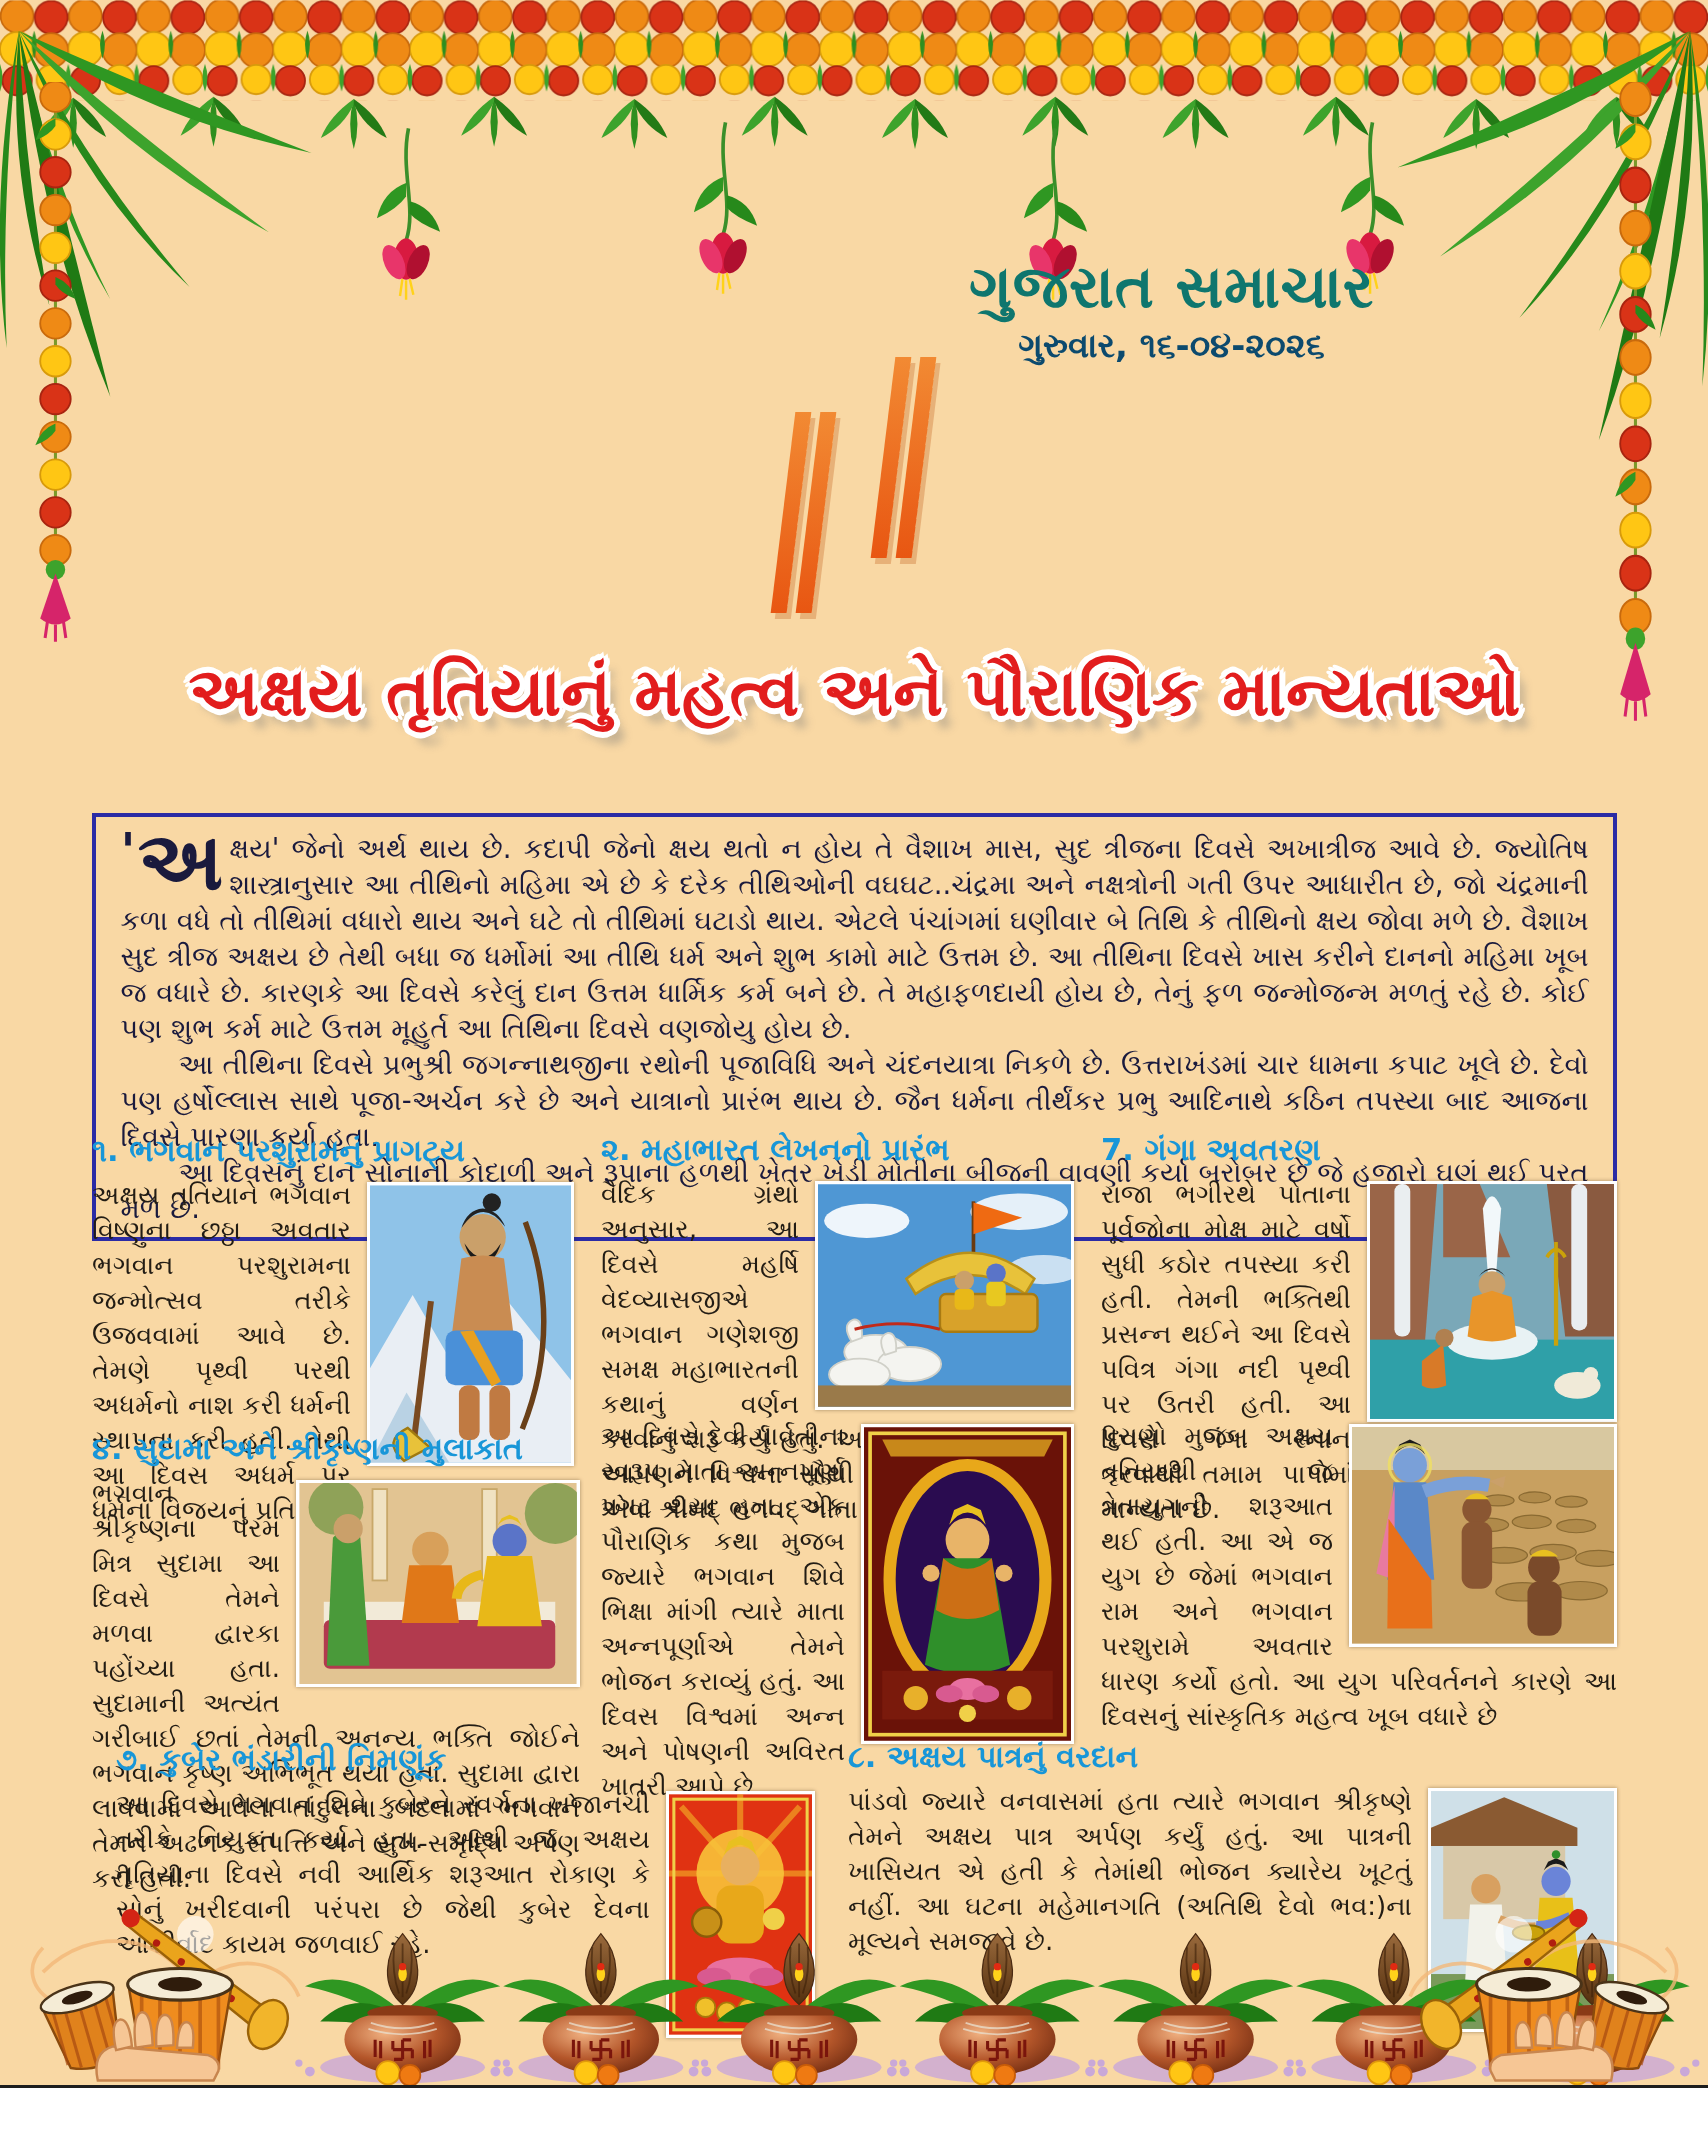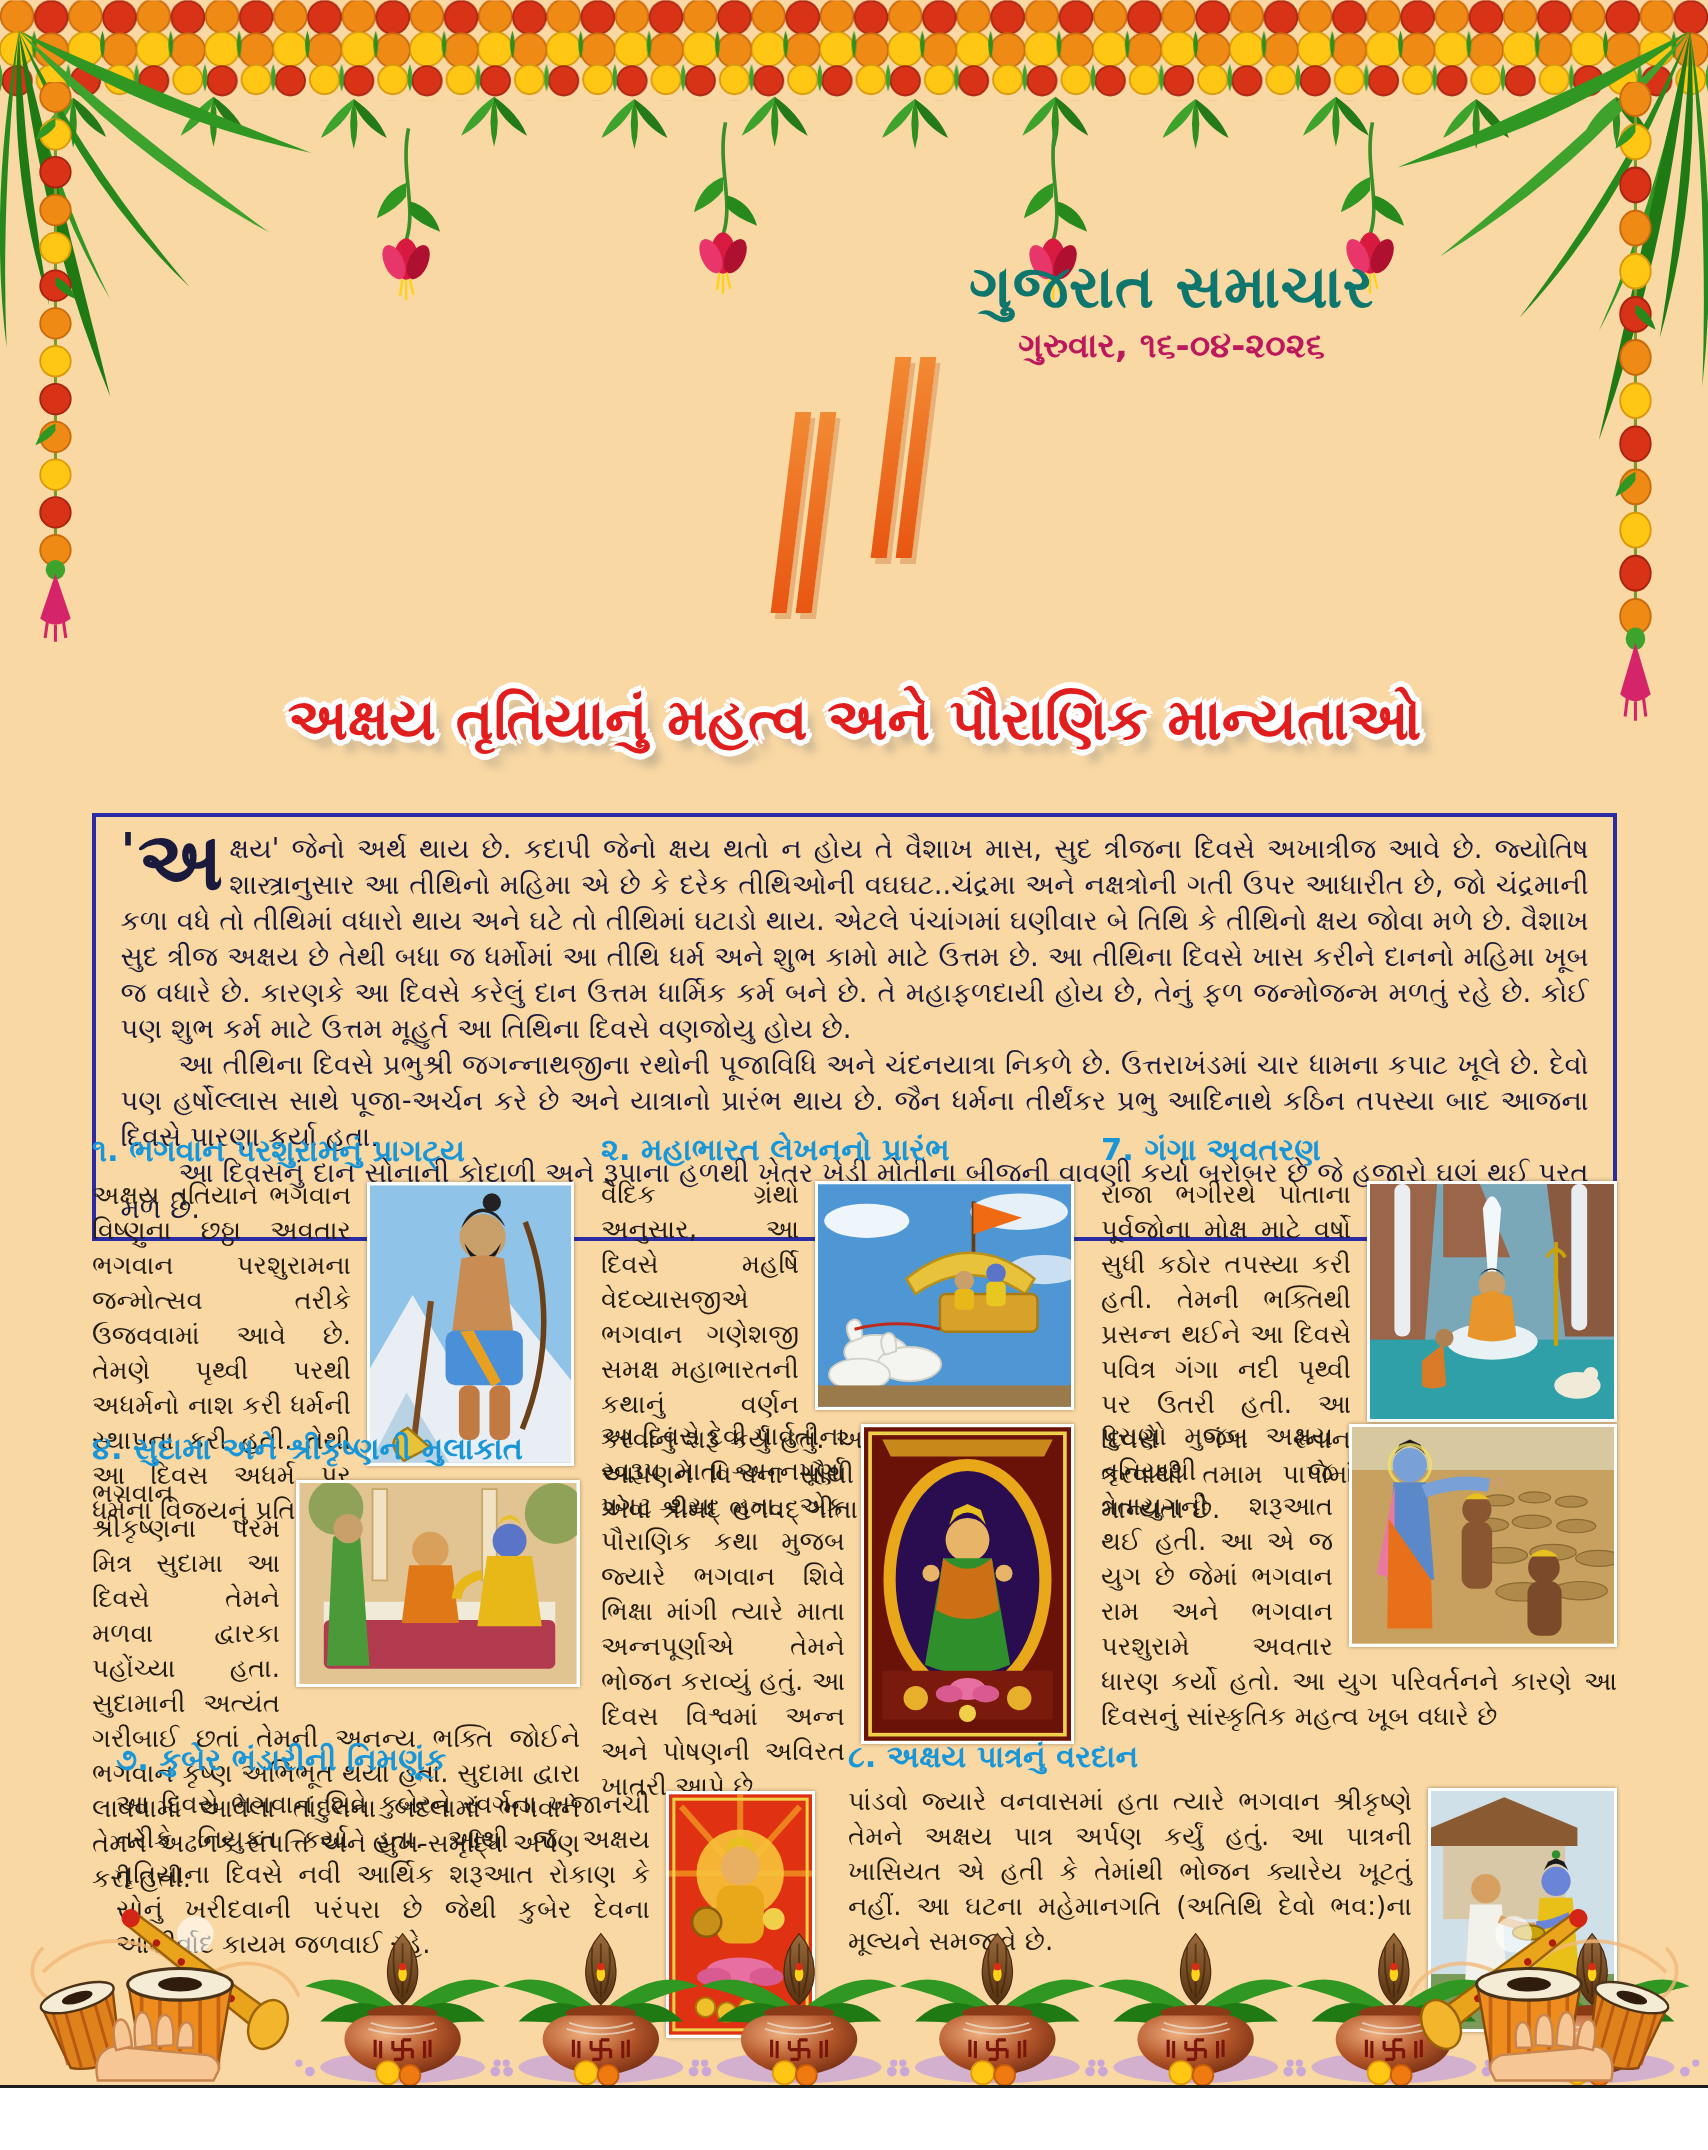--- a/index.html
+++ b/index.html
@@ -4,36 +4,36 @@
 <style>
   html,body{margin:0;padding:0;}
   body{width:1708px;height:2151px;position:relative;background:#f9d8a4;
        font-family:"DejaVu Sans","Liberation Sans",sans-serif;overflow:hidden;}
   .abs{position:absolute;}
   svg{display:block;}
 
   
   #masthead{left:915px;top:256px;width:513px;text-align:center;}
   #masthead .mh{font-size:59px;font-weight:800;color:#0f766e;letter-spacing:0.6px;line-height:1.05;}
-  #masthead .dt{font-size:34px;font-weight:700;color:#be185d;margin-top:7.3px;}
+  #masthead .dt{font-size:34px;font-weight:700;color:#0c4a6e;margin-top:7.3px;}
 
   
   #titleRow{left:171px;top:287px;width:1367px;height:378px;display:flex;
             align-items:center;justify-content:center;gap:49px;}
   .danda{width:51px;height:201px;position:relative;flex:0 0 auto;}
   .danda i{position:absolute;top:0;bottom:0;width:16px;background:linear-gradient(180deg,#f28a33,#e85612);
            transform:skewX(-7deg);box-shadow:4.9px 6.1px 0 rgba(190,85,20,.30);}
   .danda i.b1{left:3.7px;} .danda i.b2{left:29px;}
   #pageTitle{font-size:244px;font-weight:800;line-height:1;color:#e85615;white-space:nowrap;
      text-shadow:-6.1px -6.1px 0 #fff,6.1px -6.1px 0 #fff,-6.1px 6.1px 0 #fff,6.1px 6.1px 0 #fff,
                  -8.5px 0 0 #fff,8.5px 0 0 #fff,0 -8.5px 0 #fff,0 8.5px 0 #fff,
                  18.3px 22px 16px rgba(95,100,140,.55);}
 
   
-  #headline{left:49px;top:688px;width:1611px;text-align:center;font-size:57px;font-weight:800;
+  #headline{left:49px;top:656px;width:1611px;text-align:center;font-size:67px;font-weight:800;
      color:#e21d1d;line-height:1.1;
      text-shadow:-4.3px -4.3px 0 #fff,4.3px -4.3px 0 #fff,-4.3px 4.3px 0 #fff,4.3px 4.3px 0 #fff,
                  -6.1px 0 0 #fff,6.1px 0 0 #fff,0 -6.1px 0 #fff,0 6.1px 0 #fff,
                  9.8px 12.2px 8.5px rgba(120,120,120,.45);}
 
   
   #introBox{left:92px;top:813px;width:1525px;box-sizing:border-box;border:4.9px solid #2b2ba5;
      padding:13.4px 24.4px 11px 24.4px;color:#1a1a3d;font-size:27.5px;line-height:36px;text-align:justify;}
   #introBox p{margin:0;}
   #introBox p.ind{text-indent:58px;}

